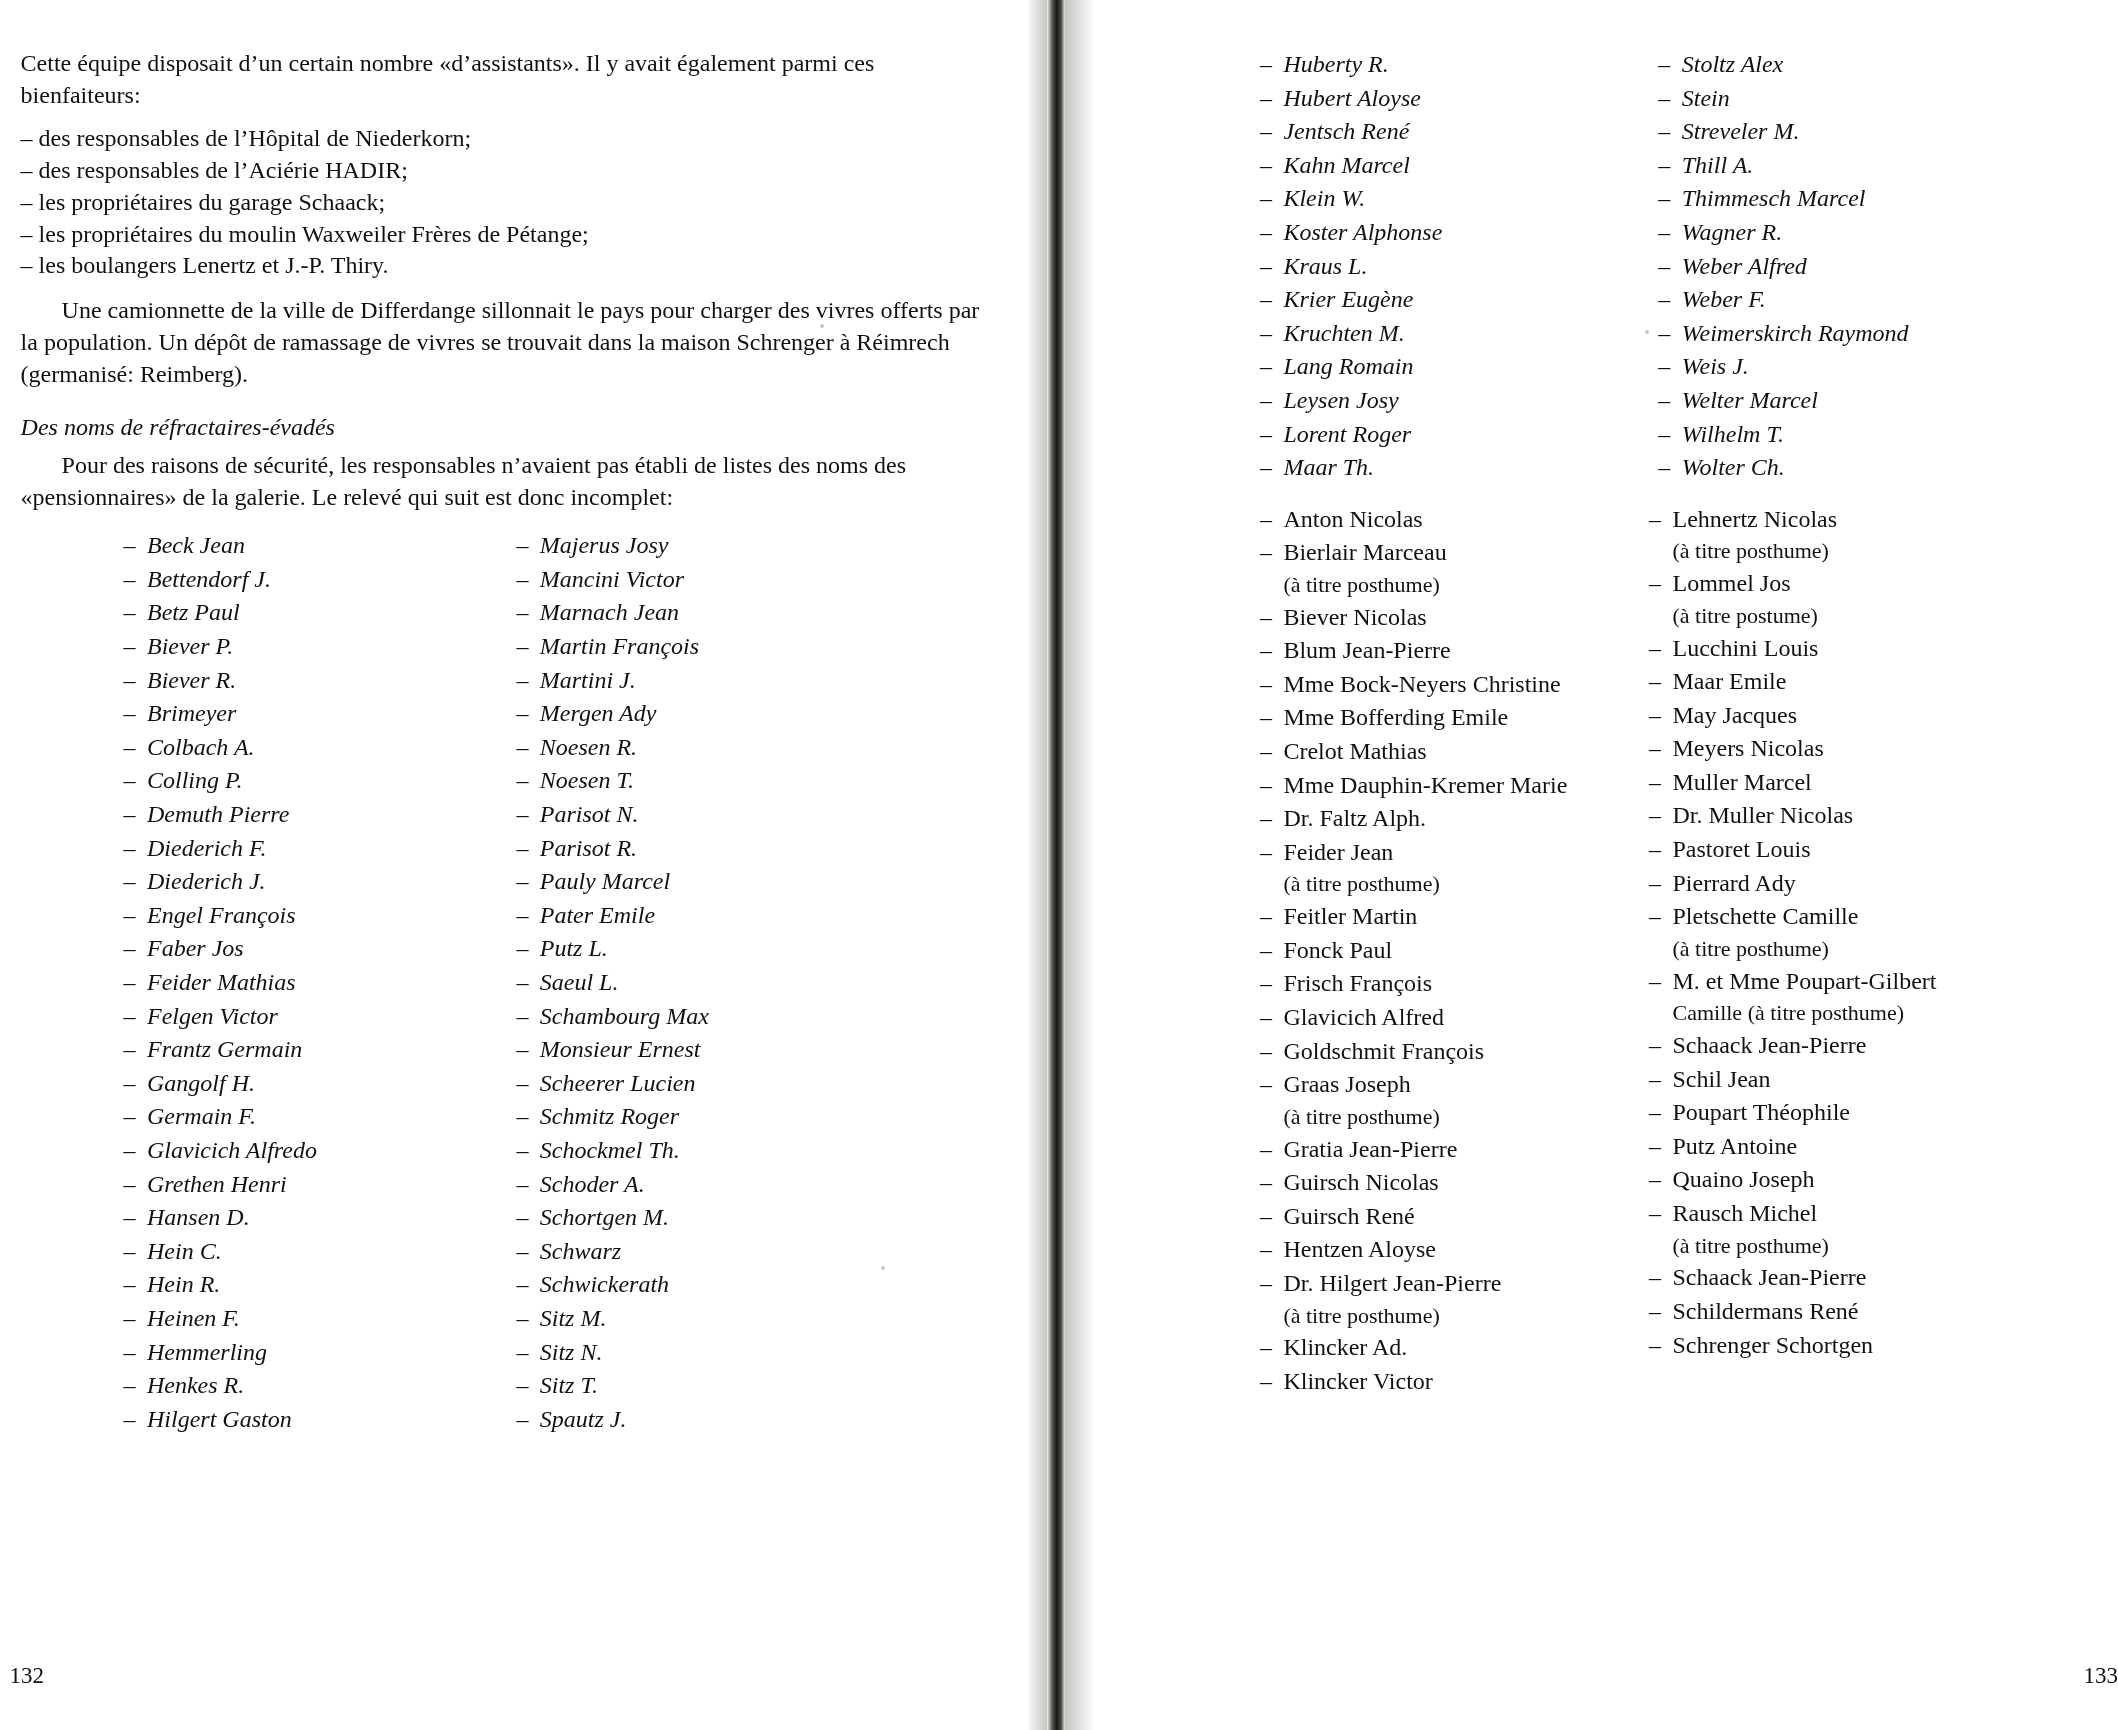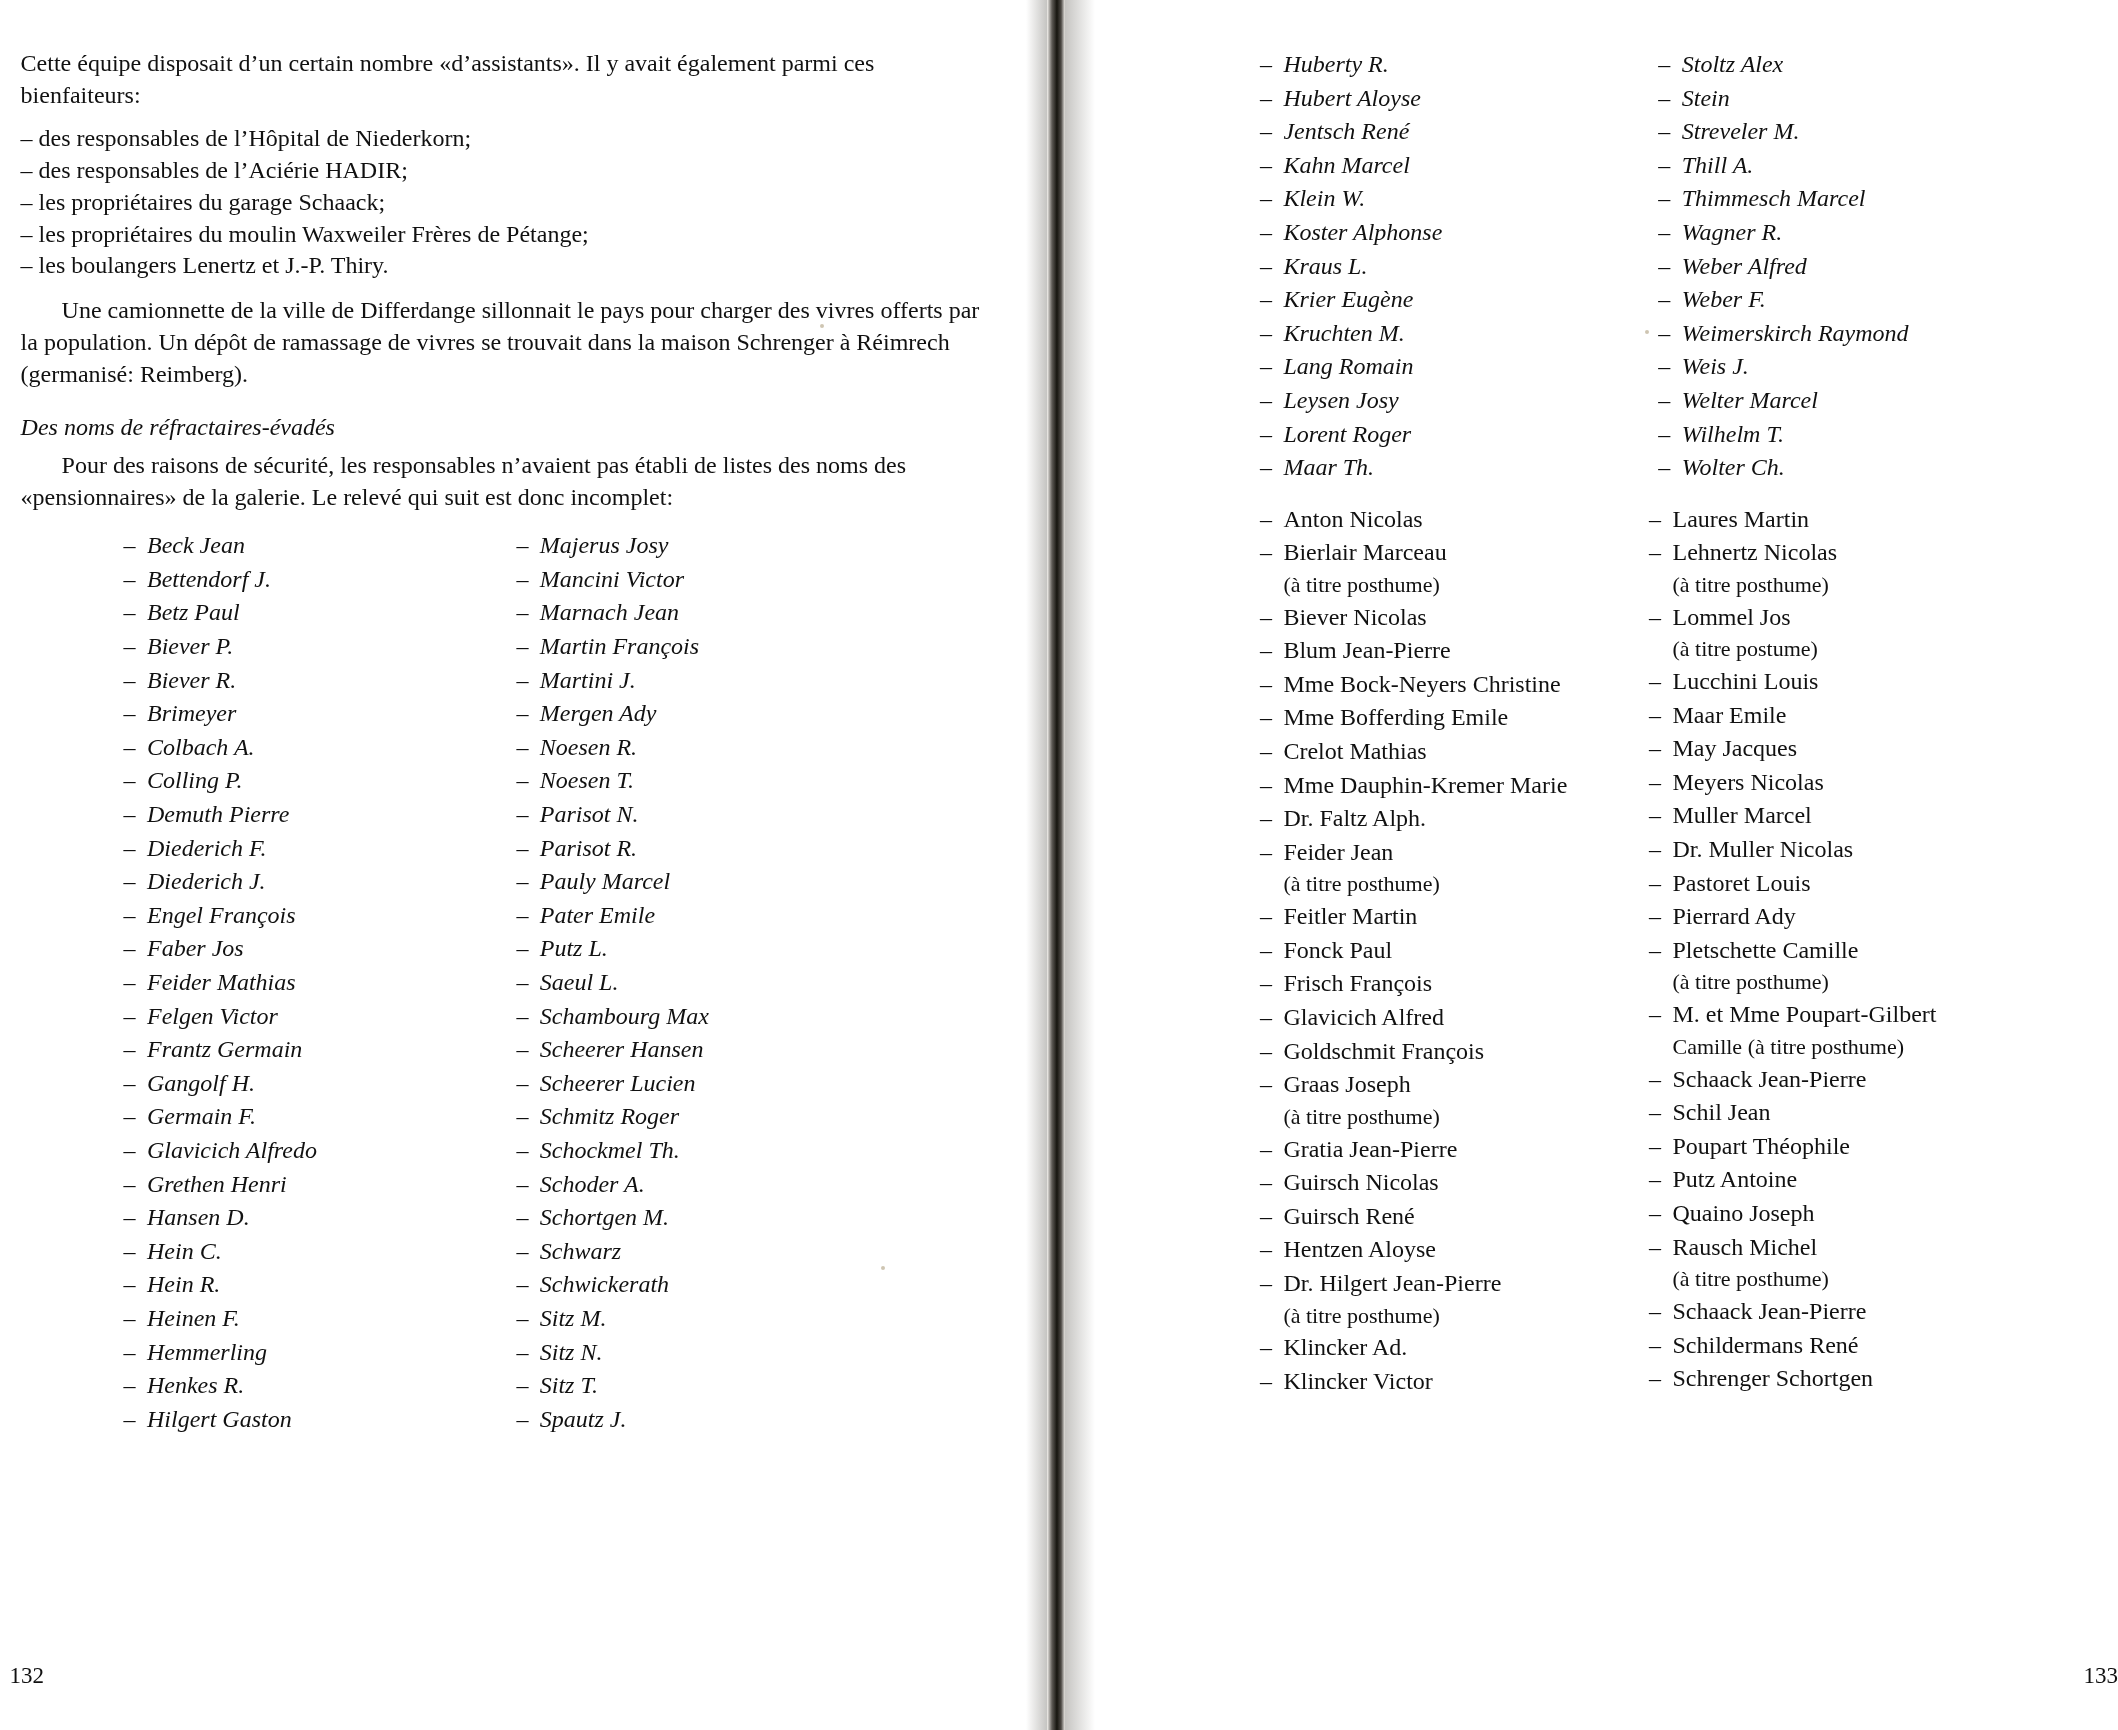--- a/index.html
+++ b/index.html
@@ -207,21 +207,21 @@
           <div class="name-item"><span class="dash">–</span><span>Mergen Ady</span></div>
           <div class="name-item"><span class="dash">–</span><span>Noesen R.</span></div>
           <div class="name-item"><span class="dash">–</span><span>Noesen T.</span></div>
           <div class="name-item"><span class="dash">–</span><span>Parisot N.</span></div>
           <div class="name-item"><span class="dash">–</span><span>Parisot R.</span></div>
           <div class="name-item"><span class="dash">–</span><span>Pauly Marcel</span></div>
           <div class="name-item"><span class="dash">–</span><span>Pater Emile</span></div>
           <div class="name-item"><span class="dash">–</span><span>Putz L.</span></div>
           <div class="name-item"><span class="dash">–</span><span>Saeul L.</span></div>
           <div class="name-item"><span class="dash">–</span><span>Schambourg Max</span></div>
-          <div class="name-item"><span class="dash">–</span><span>Scheerer Hansen</span></div>
+          <div class="name-item"><span class="dash">–</span><span>Monsieur Ernest</span></div>
           <div class="name-item"><span class="dash">–</span><span>Scheerer Lucien</span></div>
           <div class="name-item"><span class="dash">–</span><span>Schmitz Roger</span></div>
           <div class="name-item"><span class="dash">–</span><span>Schockmel Th.</span></div>
           <div class="name-item"><span class="dash">–</span><span>Schoder A.</span></div>
           <div class="name-item"><span class="dash">–</span><span>Schortgen M.</span></div>
           <div class="name-item"><span class="dash">–</span><span>Schwarz</span></div>
           <div class="name-item"><span class="dash">–</span><span>Schwickerath</span></div>
           <div class="name-item"><span class="dash">–</span><span>Sitz M.</span></div>
           <div class="name-item"><span class="dash">–</span><span>Sitz N.</span></div>
           <div class="name-item"><span class="dash">–</span><span>Sitz T.</span></div>
@@ -294,21 +294,20 @@
           <div class="name-item"><span class="dash">–</span><span>Graas Joseph</span><span class="sub">(à titre posthume)</span></div>
           <div class="name-item"><span class="dash">–</span><span>Gratia Jean-Pierre</span></div>
           <div class="name-item"><span class="dash">–</span><span>Guirsch Nicolas</span></div>
           <div class="name-item"><span class="dash">–</span><span>Guirsch René</span></div>
           <div class="name-item"><span class="dash">–</span><span>Hentzen Aloyse</span></div>
           <div class="name-item"><span class="dash">–</span><span>Dr. Hilgert Jean-Pierre</span><span class="sub">(à titre posthume)</span></div>
           <div class="name-item"><span class="dash">–</span><span>Klincker Ad.</span></div>
           <div class="name-item"><span class="dash">–</span><span>Klincker Victor</span></div>
         </div>
       <div class="rb-col b" id="rb2">
-          <div class="name-item"><span class="dash">–</span><span>Laures Martin</span></div>
           <div class="name-item"><span class="dash">–</span><span>Lehnertz Nicolas</span><span class="sub">(à titre posthume)</span></div>
           <div class="name-item"><span class="dash">–</span><span>Lommel Jos</span><span class="sub">(à titre postume)</span></div>
           <div class="name-item"><span class="dash">–</span><span>Lucchini Louis</span></div>
           <div class="name-item"><span class="dash">–</span><span>Maar Emile</span></div>
           <div class="name-item"><span class="dash">–</span><span>May Jacques</span></div>
           <div class="name-item"><span class="dash">–</span><span>Meyers Nicolas</span></div>
           <div class="name-item"><span class="dash">–</span><span>Muller Marcel</span></div>
           <div class="name-item"><span class="dash">–</span><span>Dr. Muller Nicolas</span></div>
           <div class="name-item"><span class="dash">–</span><span>Pastoret Louis</span></div>
           <div class="name-item"><span class="dash">–</span><span>Pierrard Ady</span></div>

